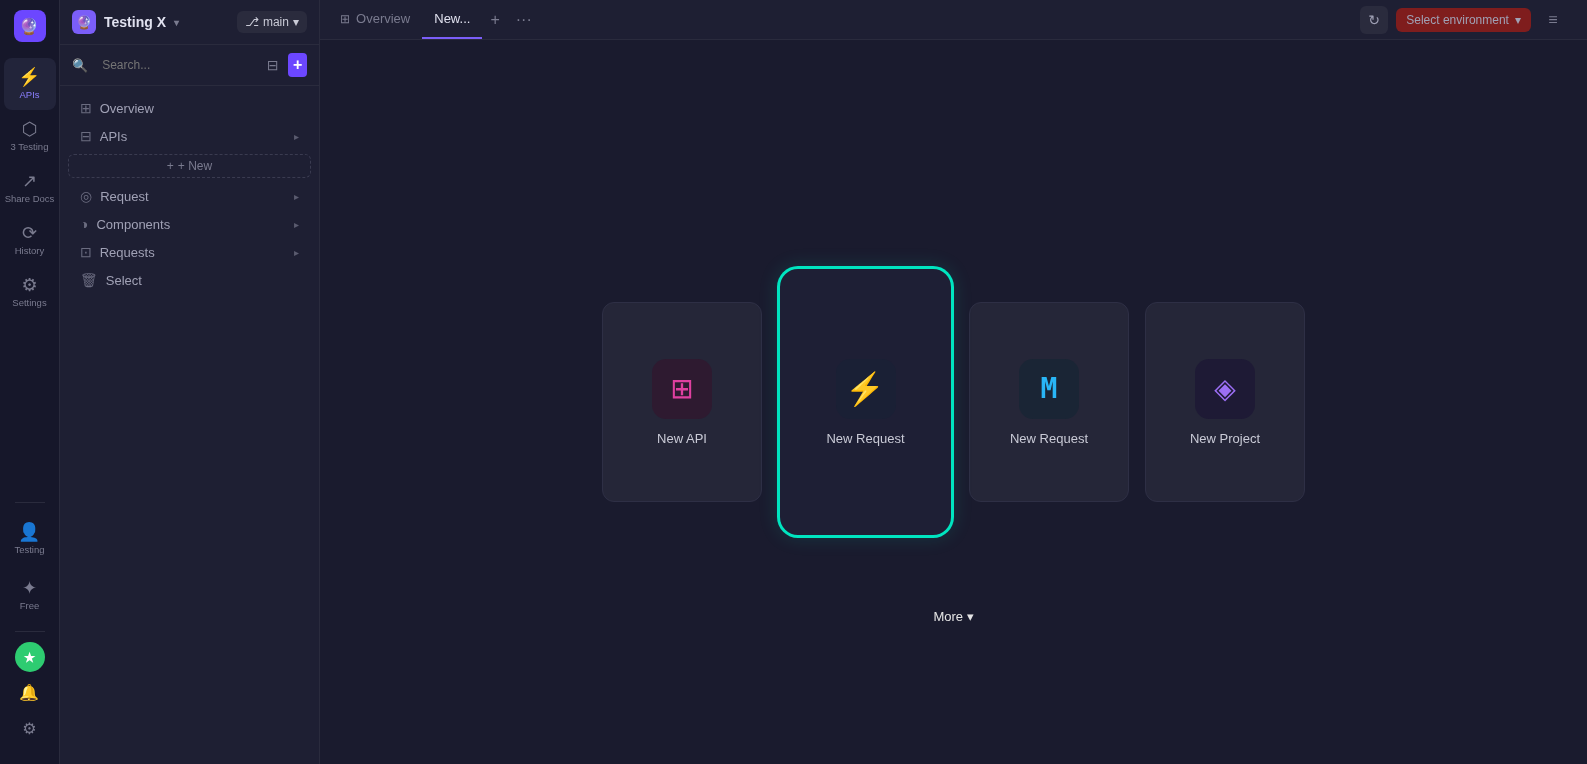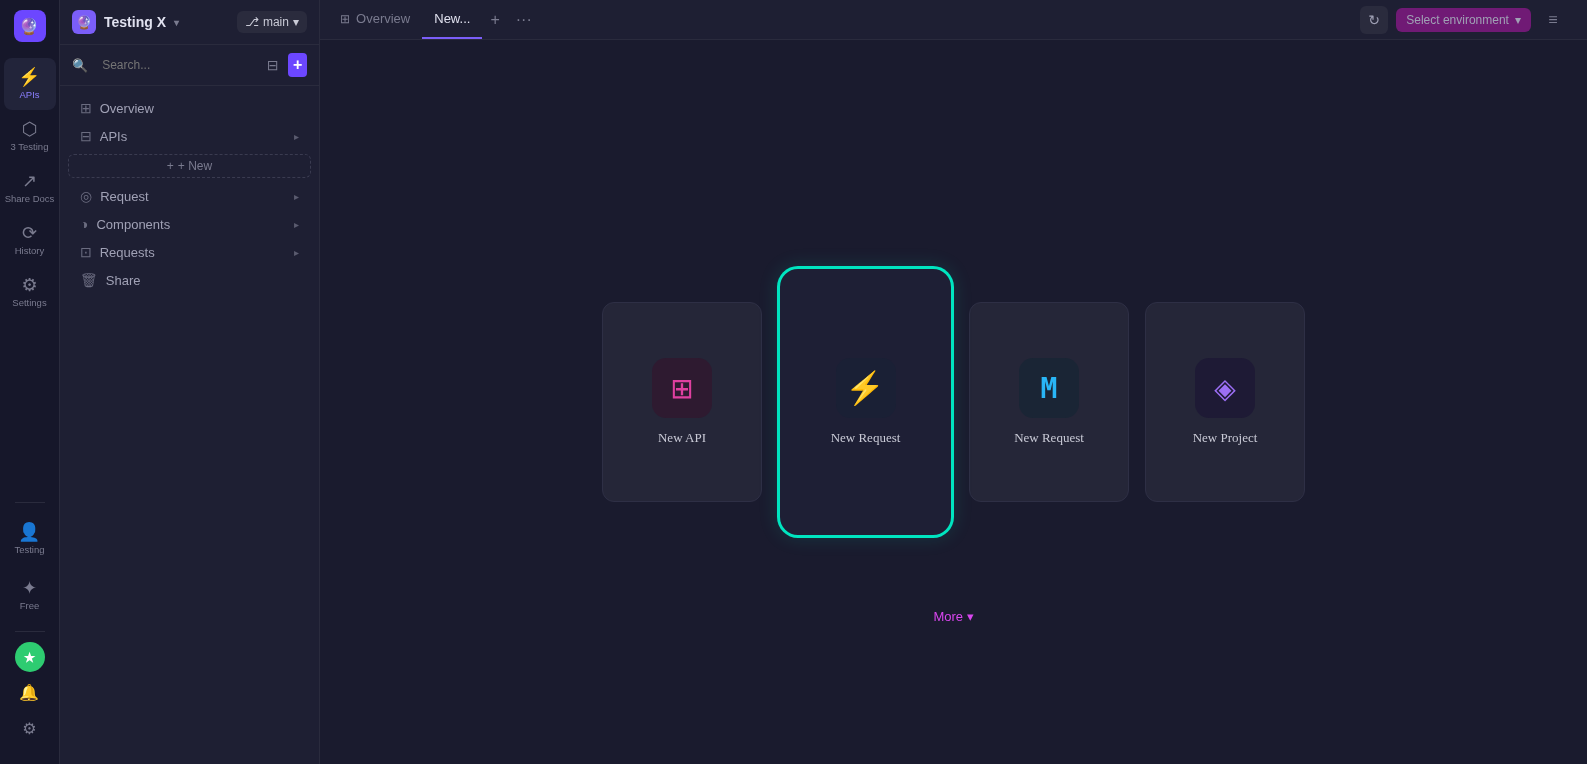--- a/index.html
+++ b/index.html
@@ -157,21 +157,21 @@
 
     .tab-add { padding: 0 8px; cursor: pointer; color: #7a7b8f; font-size: 16px; }
     .tab-more { padding: 0 8px; cursor: pointer; color: #7a7b8f; font-size: 16px; }
 
     .top-right {
       margin-left: auto;
       display: flex; align-items: center; gap: 8px; padding-right: 12px;
     }
     .env-selector {
       display: flex; align-items: center; gap: 6px;
-      background: #701a75; border-radius: 6px; padding: 5px 10px;
+      background: #7f1d1d; border-radius: 6px; padding: 5px 10px;
       cursor: pointer; font-size: 12px; color: #a0a1b5;
     }
     .refresh-btn {
       width: 28px; height: 28px; border-radius: 6px;
       background: #2a2b3d; display: flex; align-items: center; justify-content: center;
       cursor: pointer; color: #a0a1b5; font-size: 14px;
     }
     .hamburger-btn {
       width: 28px; height: 28px; border-radius: 6px;
       display: flex; align-items: center; justify-content: center;
@@ -204,21 +204,21 @@
       transition: border-color 0.2s;
     }
 
     .card-icon {
       width: 60px; height: 60px;
       border-radius: 14px;
       display: flex; align-items: center; justify-content: center;
       font-size: 28px;
     }
     .card-label {
-      font-size: 13px; color: #c9cad6; text-align: center; font-weight: 500; font-family: Liberation Serif, serif;
+      font-size: 13px; color: #c9cad6; text-align: center; font-weight: 500;
     }
 
     
     .card.highlighted {
       background: #1e1f35;
       border: 2px solid #00e5c0;
       box-shadow: 0 0 0 1px #00e5c0, 0 0 20px rgba(0,229,192,0.15);
       border-radius: 20px;
       width: 175px; height: 270px;
     }
@@ -230,21 +230,21 @@
     .icon-request span { color: #4db8ff; }
     .icon-markdown { background: #1a2535; }
     .icon-markdown span { color: #29b6f6; }
     .icon-schema { background: #1e1a35; }
     .icon-schema span { color: #9c6ff5; }
 
     .more-row {
       position: absolute;
       bottom: 180px;
       display: flex; align-items: center; gap: 4px;
-      color: #d946ef; font-size: 13px; cursor: pointer;
+      color: #e5e5e5; font-size: 13px; cursor: pointer;
     }
 
     .icon-btn {
       width: 24px; height: 24px;
       border-radius: 4px;
       display: flex; align-items: center; justify-content: center;
       cursor: pointer; color: #7a7b8f; font-size: 14px;
     }
 
     .add-btn {
@@ -357,21 +357,21 @@
     </div>
 
     <div class="sidebar-item">
       <span class="si-icon">⊡</span>
       <span>Requests</span>
       <span class="sidebar-item-arrow">▸</span>
     </div>
 
     <div class="sidebar-item">
       <span class="si-icon">🗑</span>
-      <span>Share</span>
+      <span>Select</span>
     </div>
   </div>
 </div>
 
 <div class="main-area">
 
   <div class="tab-bar">
     <div class="tab">
       <span class="tab-icon">⊞</span>
       <span>Overview</span>

